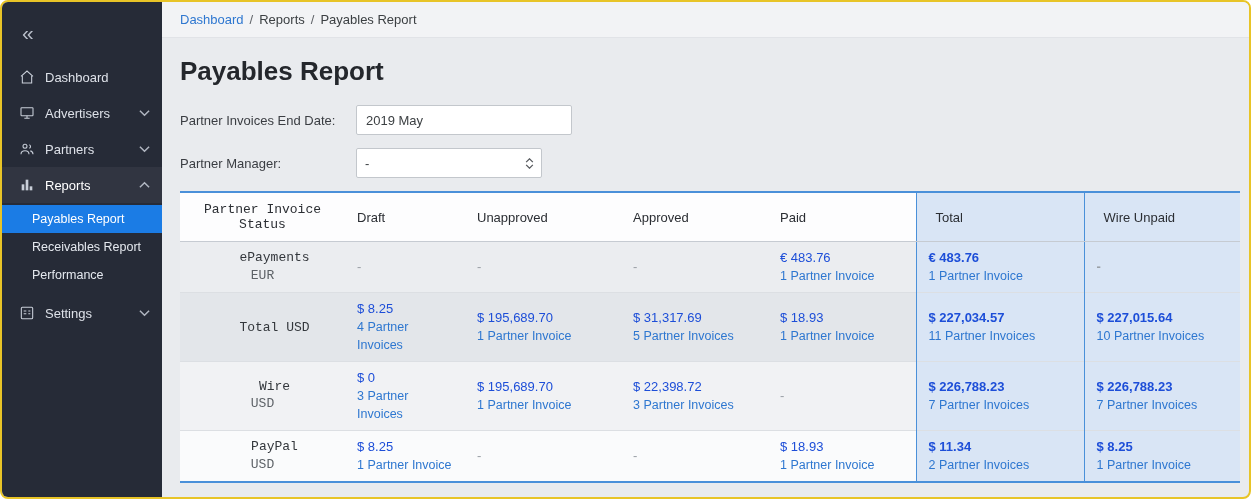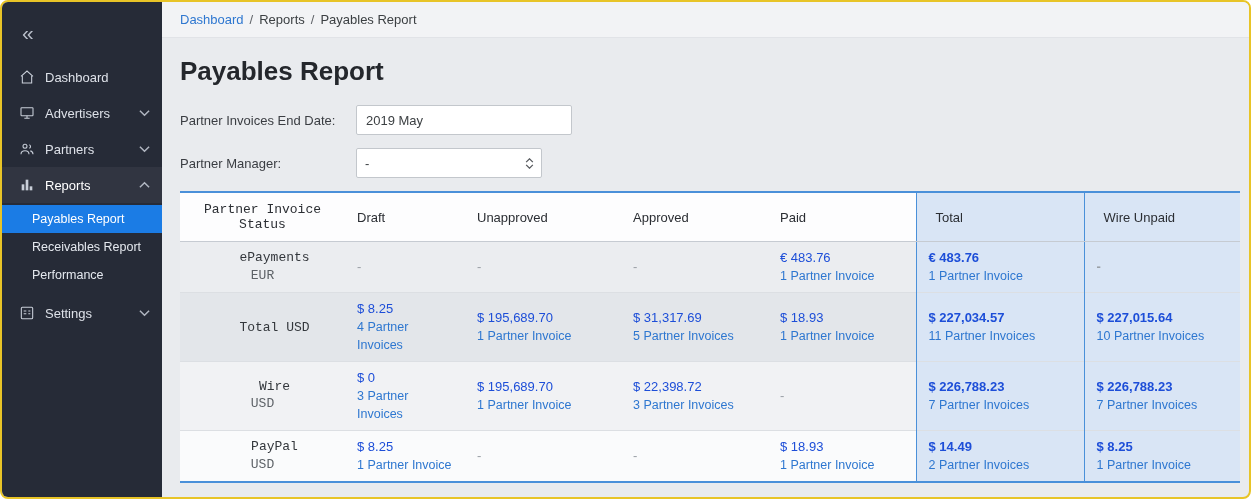--- a/index.html
+++ b/index.html
@@ -321,21 +321,21 @@
             </td>
             <td class="num">
               <div class="amount dash">-</div>
 
             </td>
             <td class="num">
               <div class="amount">$ 18.93</div>
               <a class="cell-link">1 Partner Invoice</a>
             </td>
             <td class="num total-col">
-              <div class="amount">$ 14.49</div>
+              <div class="amount">$ 11.34</div>
               <a class="cell-link">2 Partner Invoices</a>
             </td>
             <td class="num total-col">
               <div class="amount">$ 8.25</div>
               <a class="cell-link">1 Partner Invoice</a>
             </td>
           </tr>
 
         </tbody>
       </table>

